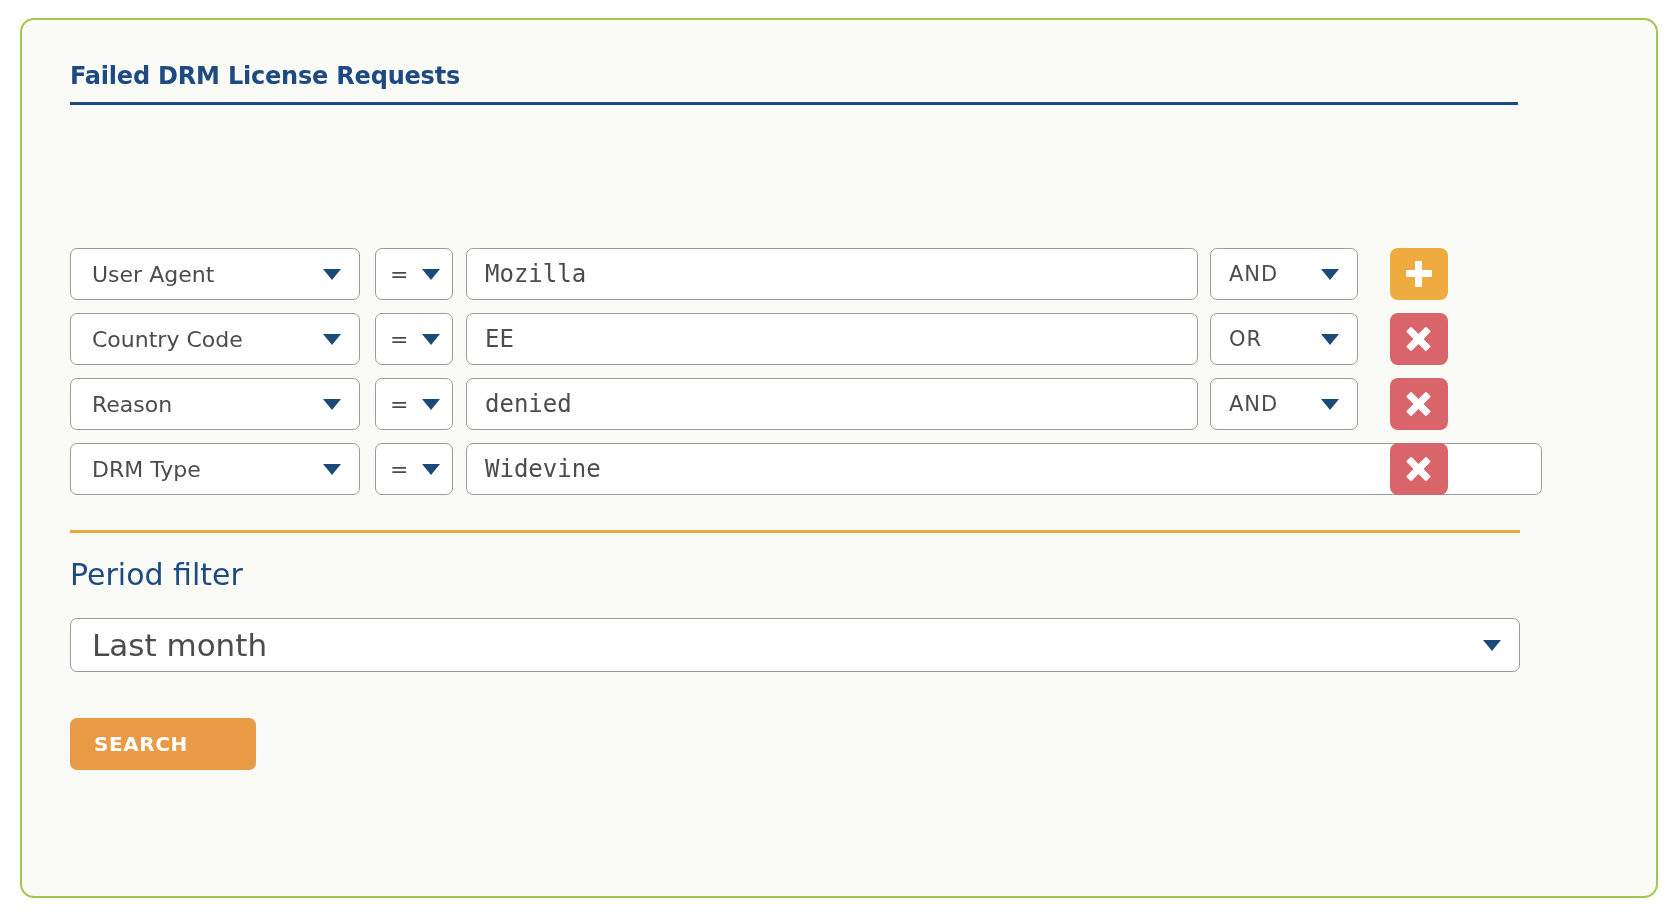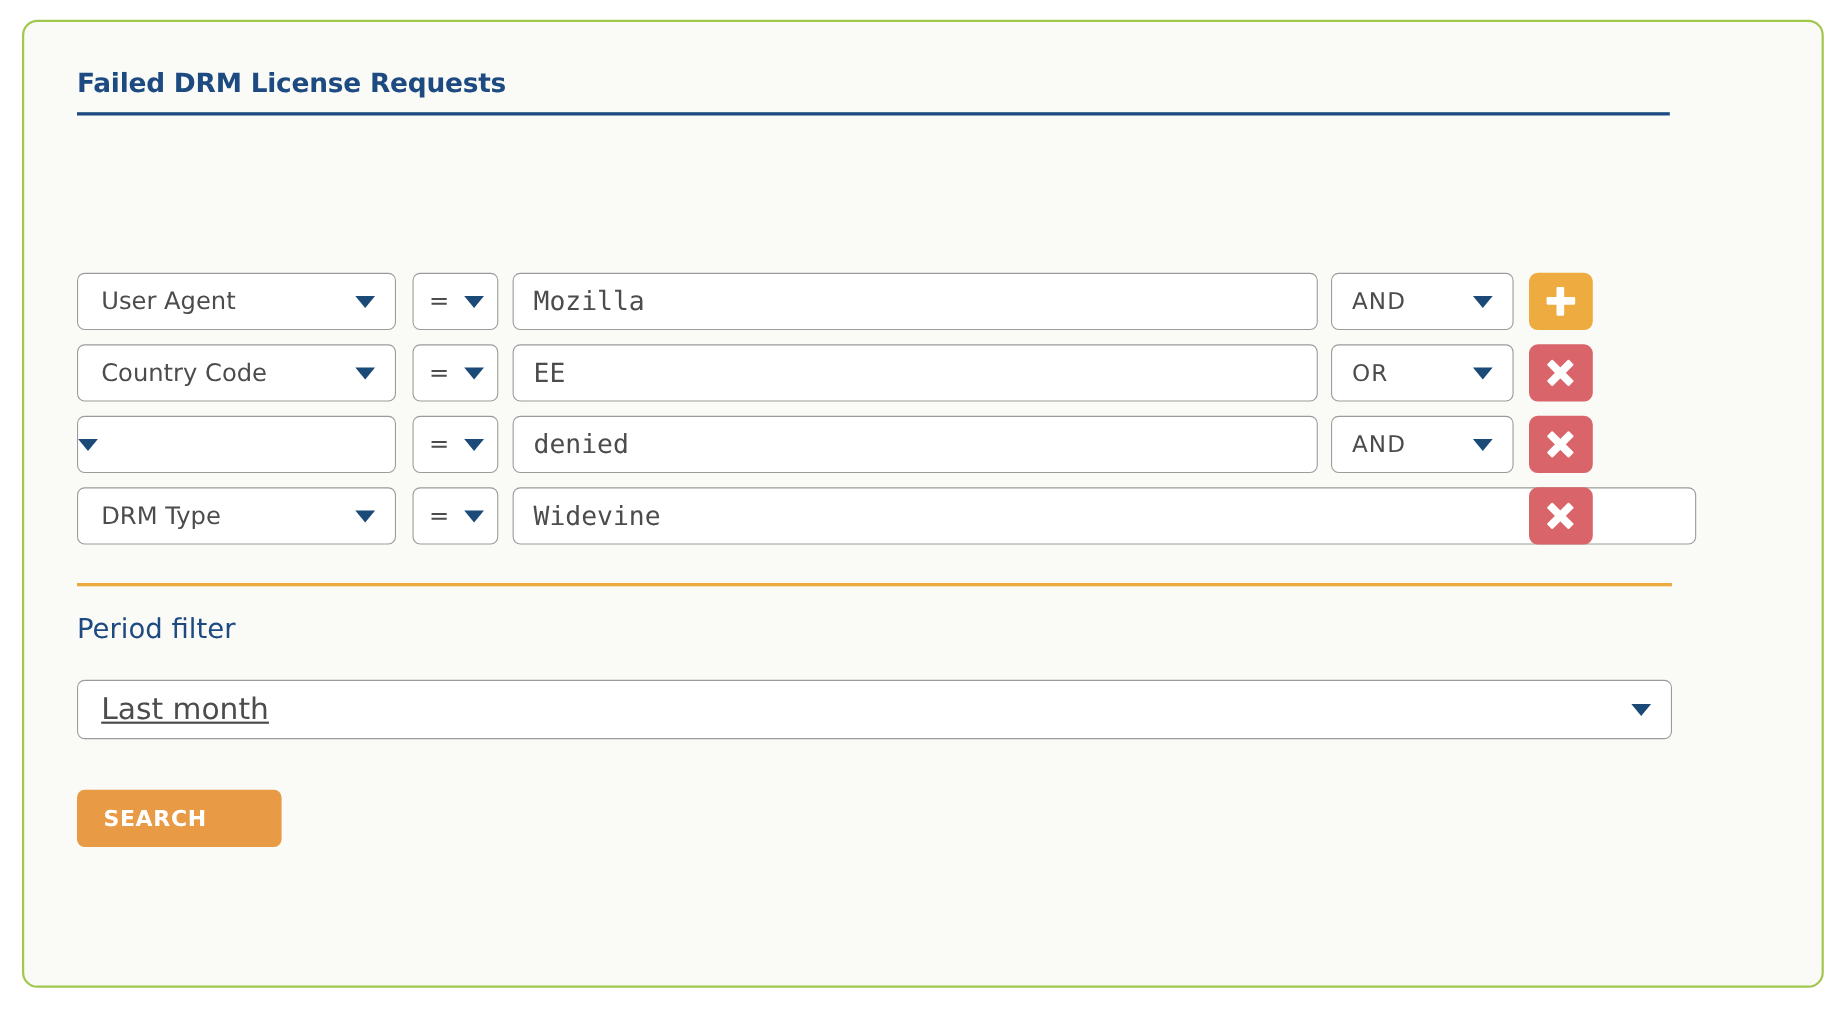--- a/index.html
+++ b/index.html
@@ -100,21 +100,21 @@
     border: 1.6px solid #9b9b9b;
     border-radius: 7px;
     display: flex;
     align-items: center;
   }
 
   .field-sel   { left: 0px;    width: 290px; gap: 27px; }
   .op-sel      { left: 305px;  width: 78px;  }
   .value-inp   { left: 396px;  width: 732px; }
   .value-inp.wide { width: 1076px; }
-  .logic-sel   { left: 1140px; width: 166px; }
+  .logic-sel   { left: 1140px; width: 148px; }
 
   .sel-label {
     flex: 1 1 auto;
     padding-left: 21px;
     font-size: 22px;
     color: #4c4c4c;
     font-family: "DejaVu Sans", sans-serif;
     white-space: nowrap;
     overflow: hidden;
   }
@@ -213,43 +213,42 @@
     width: 1450px;
     height: 3px;
     background: #eda93b;
   }
 
   
   .period-label {
     position: absolute;
     left: 48px;
     top: 537px;
-    font-size: 25px;
+    font-size: 30px;
     color: #1d4a80;
     font-family: "DejaVu Sans", sans-serif;
     white-space: nowrap;
     text-align: center;
   }
   .period-sel {
     position: absolute;
     left: 48px;
     top: 598px;
     width: 1450px;
     height: 54px;
     box-sizing: border-box;
     background: #ffffff;
     border: 1.6px solid #9b9b9b;
     border-radius: 7px;
     display: flex;
     align-items: center;
   }
   .period-sel .sel-label {
     padding-left: 21px;
-    font-size: 27px;
-    text-decoration: underline;
+    font-size: 31px;
   }
 
   
   .search-btn {
     position: absolute;
     left: 48px;
     top: 698px;
     width: 186px;
     height: 52px;
     background: #e89b44;
@@ -315,20 +314,21 @@
       <div class="ctl value-inp">
         <span class="inp-text">EE</span>
       </div>
       <button class="act-btn act-del">
         <span class="glyph-x"></span>
       </button>
     </div>
 
     <div class="filter-row">
       <div class="ctl field-sel">
+        <span class="sel-label">Reason</span>
         <span class="caret"></span>
       </div>
       <div class="ctl op-sel">
         <span class="sel-label">=</span>
         <span class="caret"></span>
       </div>
       <div class="ctl value-inp">
         <span class="inp-text">denied</span>
       </div>
       <div class="ctl logic-sel">

